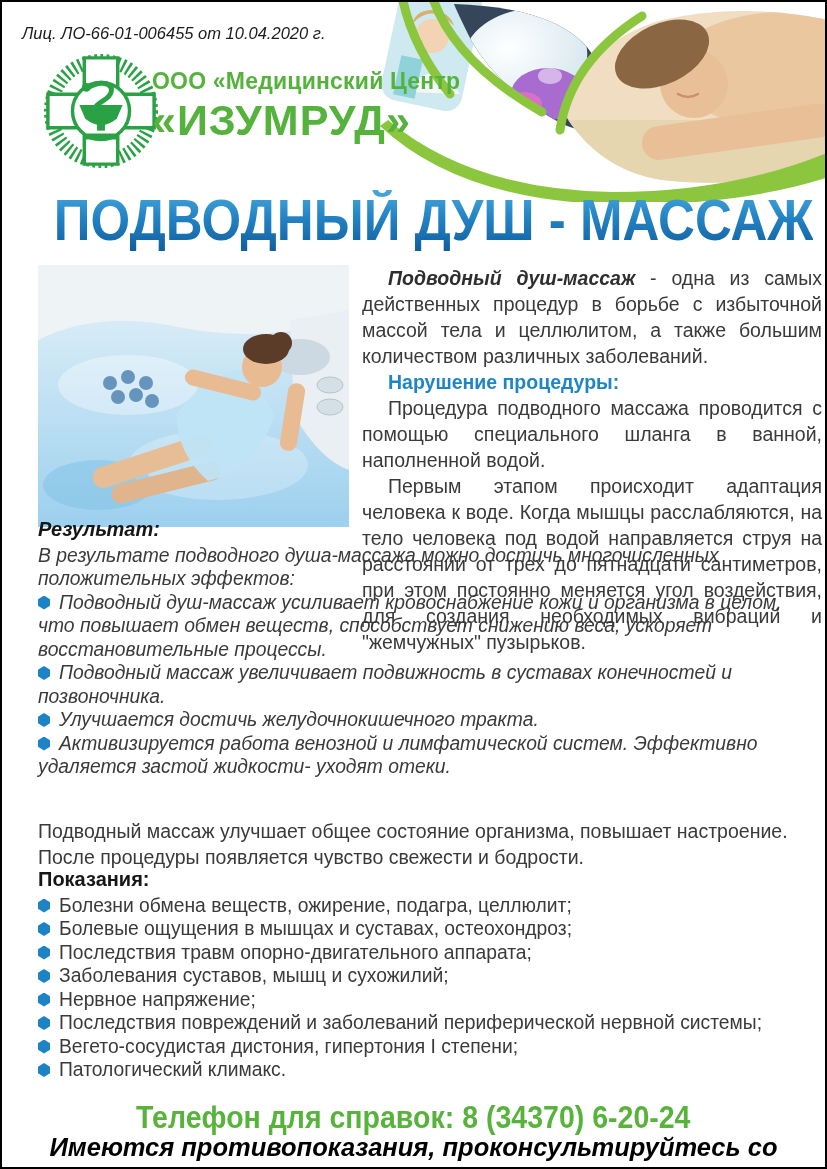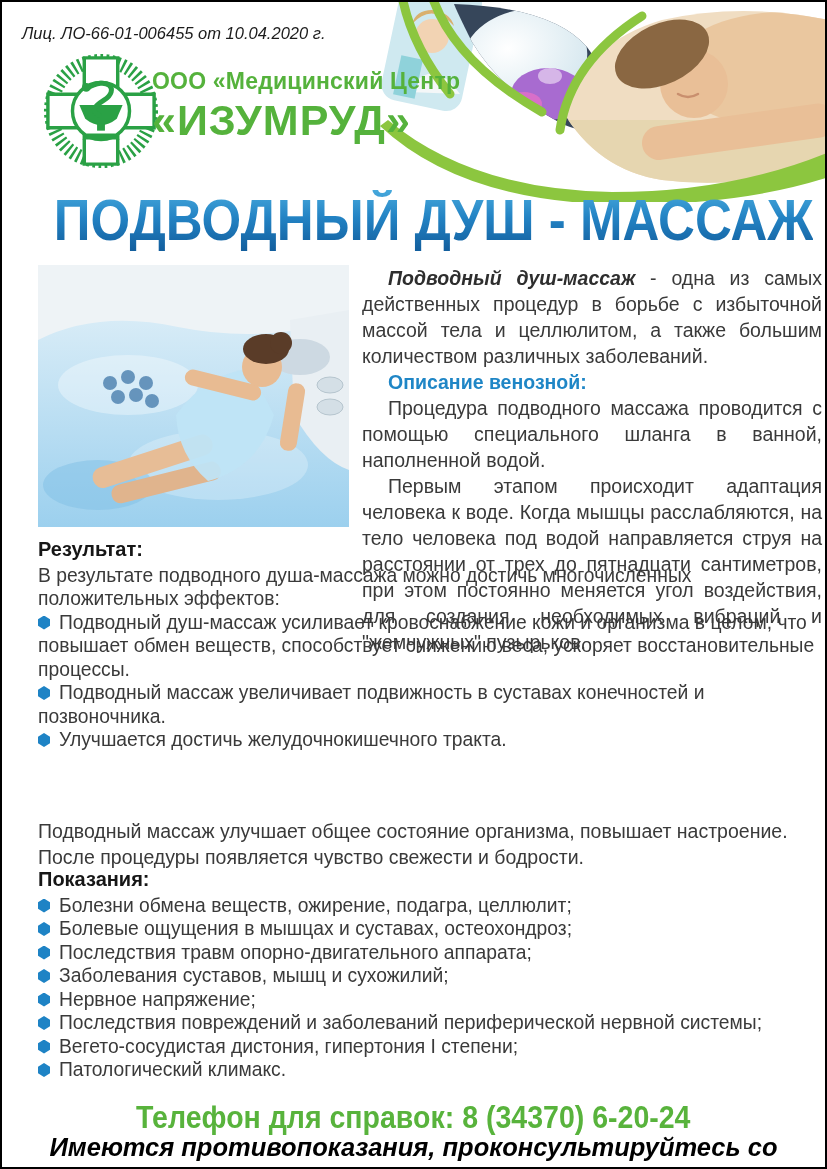--- a/index.html
+++ b/index.html
@@ -27,21 +27,21 @@
   
   .main{position:absolute; top:263px; left:36px; width:784px; display:flex; gap:13px;}
   .tub-photo{flex:none; width:311px; height:262px;}
   .intro-col{flex:1; font-size:19.5px; line-height:26px; text-align:justify; color:#3a3a3a;}
   .intro-col p{margin:0; text-indent:26px;}
   .lead-bold{font-weight:bold; font-style:italic; color:#2e2e2e;}
   .desc-heading{color:#1f86c6; font-weight:bold; text-indent:26px; text-align:left;}
   
   .section{position:absolute; left:36px; width:784px;}
   .sec-heading{font-size:20px; font-weight:bold; color:#161616; margin:0 0 2px 0;}
-  .result{top:536px; font-size:19.3px; line-height:23.5px;}
+  .result{top:516px; font-size:19.3px; line-height:23.5px;font-style:italic;}
   .result-intro{margin:0;}
   ul.blist{list-style:none; margin:0; padding:0;}
   ul.blist li{margin:0; padding:0;}
   .hex{display:inline-block; width:12px; height:14px; background:#1e83c5;
        clip-path:polygon(50% 0,100% 27%,100% 73%,50% 100%,0 73%,0 27%);
        margin-right:9px; vertical-align:-1px;}
   .highlight{top:724px; color:#2187c6; font-weight:bold; font-style:italic;
              font-size:21.5px; line-height:30.5px;}
   .wellbeing{top:816px; font-size:19.5px; line-height:26px;}
   .indications{top:866px; font-size:19.3px; line-height:23.5px;}
@@ -169,33 +169,34 @@
       <path d="M138 150 Q168 108 212 104 L236 150 Q222 202 170 216 Q140 190 138 150 Z" fill="#bfe4f5" opacity="0.95"></path>
       <rect x="146" y="112" width="78" height="16" rx="8" fill="#e8bb92" transform="rotate(14 185 120)"></rect>
       <circle cx="224" cy="102" r="20" fill="#e8bb92"></circle>
       <ellipse cx="228" cy="84" rx="23" ry="15" fill="#5a3c28"></ellipse>
       <circle cx="243" cy="78" r="11" fill="#5a3c28"></circle>
       <rect x="246" y="118" width="17" height="68" rx="8" fill="#e8bb92" transform="rotate(9 254 152)"></rect>
     </svg>
 
     <div class="intro-col">
       <p><span class="lead-bold">Подводный душ-массаж</span><span> - одна из самых действенных процедур в борьбе с избыточной массой тела и целлюлитом, а также большим количеством различных заболеваний.</span></p>
-      <p class="desc-heading">Описание венозной:</p>
+      <p class="desc-heading">Нарушение процедуры:</p>
       <p>Процедура подводного массажа проводится с помощью специального шланга в ванной, наполненной водой.</p>
       <p>Первым этапом происходит адаптация человека к воде. Когда мышцы расслабляются, на тело человека под водой направляется струя на расстоянии от трех до пятнадцати сантиметров, при этом постоянно меняется угол воздействия, для создания необходимых вибраций и "жемчужных" пузырьков.</p>
     </div>
   </div>
 
   <div class="section result">
     <div class="sec-heading">Результат:</div>
     <p class="result-intro">В результате подводного душа-массажа можно достичь многочисленных положительных эффектов:</p>
     <ul class="blist">
       <li><span class="hex"></span><span>Подводный душ-массаж усиливает кровоснабжение кожи и организма в целом, что повышает обмен веществ, способствует снижению веса, ускоряет восстановительные процессы.</span></li>
       <li><span class="hex"></span><span>Подводный массаж увеличивает подвижность в суставах конечностей и позвоночника.</span></li>
       <li><span class="hex"></span><span>Улучшается достичь желудочнокишечного тракта.</span></li>
+      <li><span class="hex"></span><span>Активизируется работа венозной и лимфатической систем. Эффективно удаляется застой жидкости- уходят отеки.</span></li>
     </ul>
   </div>
 
 
   <div class="section wellbeing">Подводный массаж улучшает общее состояние организма, повышает настроение. После процедуры появляется чувство свежести и бодрости.</div>
 
   <div class="section indications">
     <div class="sec-heading">Показания:</div>
     <ul class="blist">
       <li><span class="hex"></span><span>Болезни обмена веществ, ожирение, подагра, целлюлит;</span></li>

